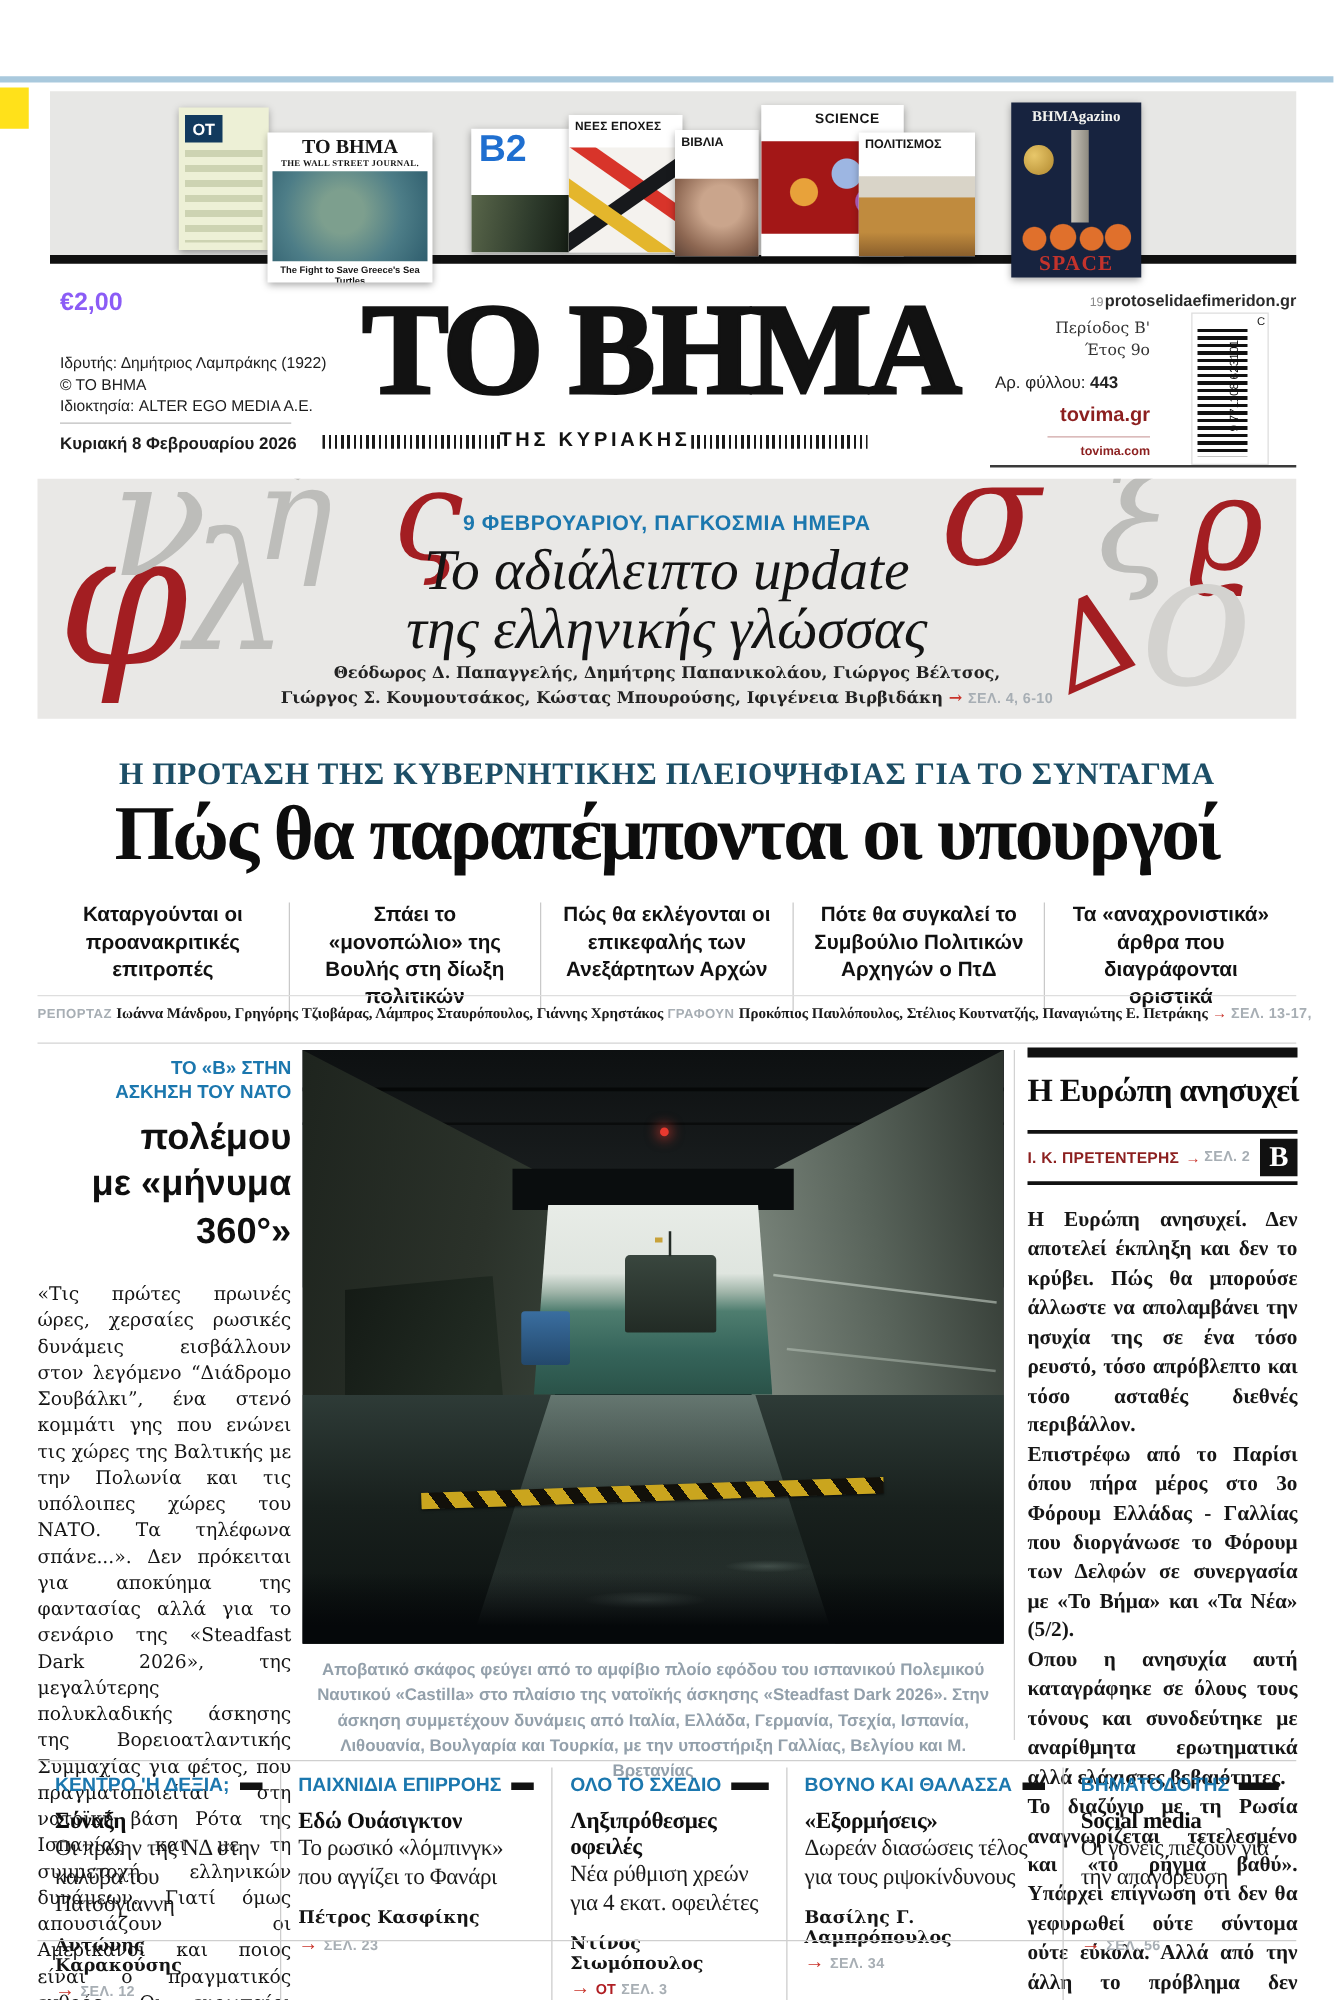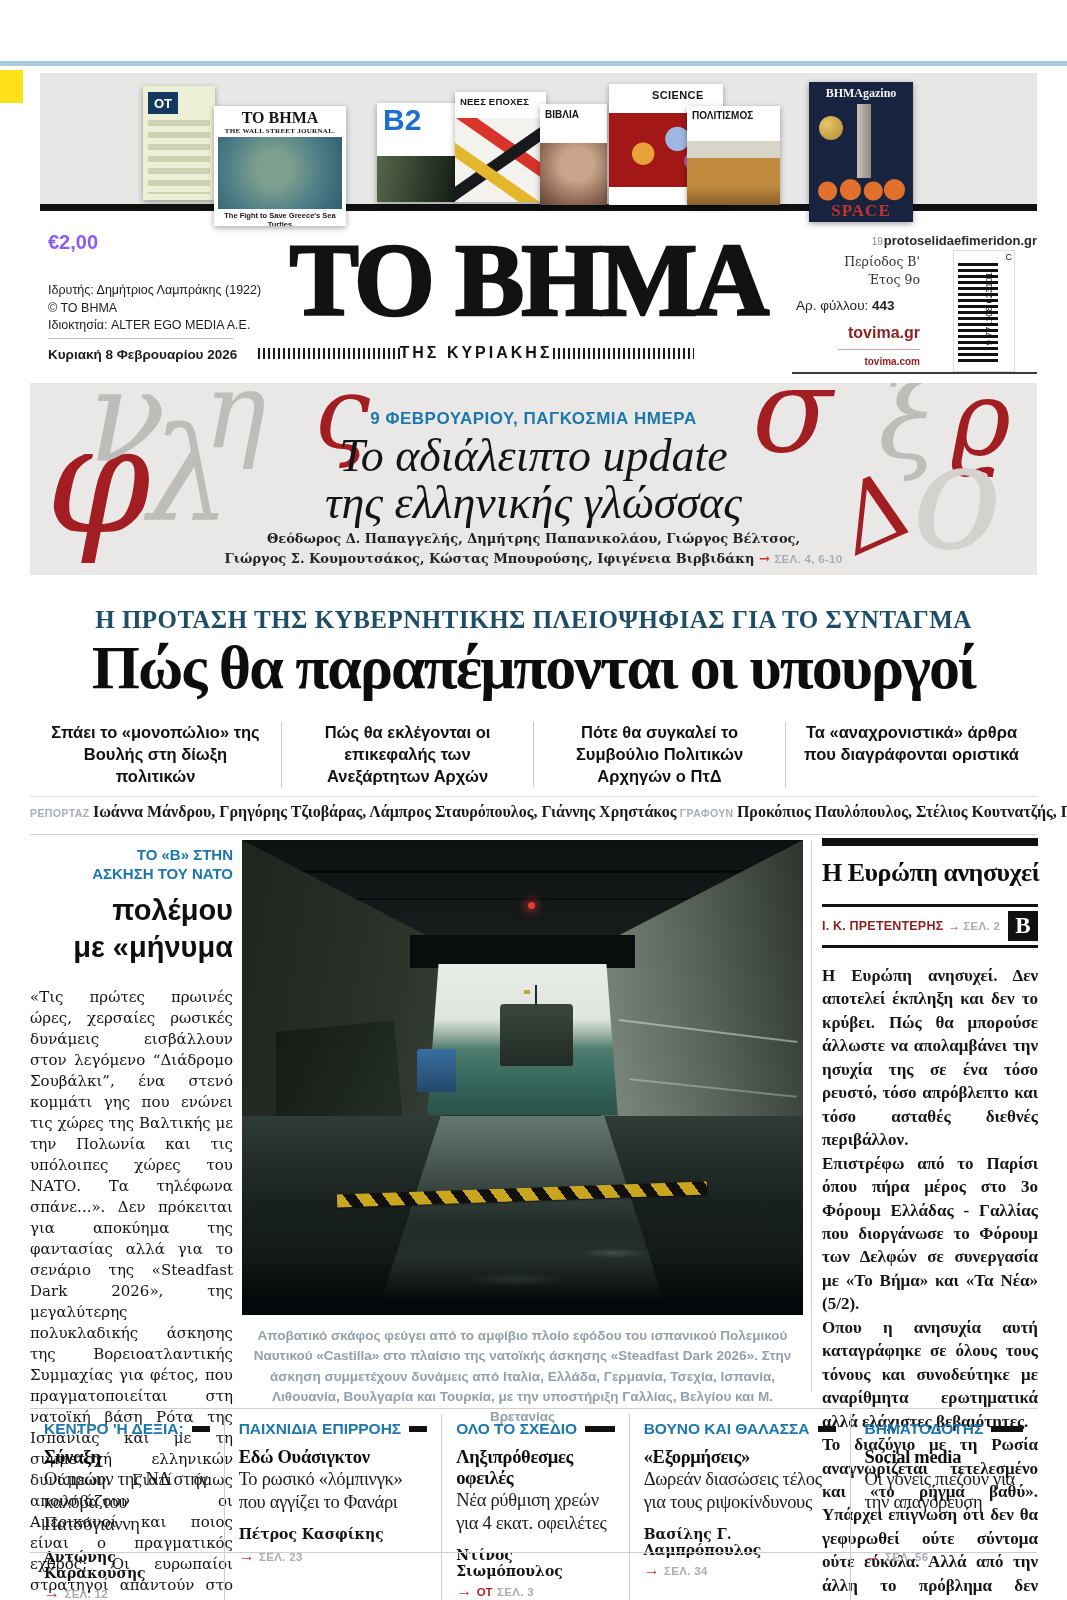--- a/index.html
+++ b/index.html
@@ -118,21 +118,21 @@
         font-family:"Liberation Serif",serif;font-weight:bold;font-size:25px;color:#1d4e66;letter-spacing:.5px;}
   #lead-headline{position:absolute;left:10px;width:1047px;top:632px;text-align:center;
         font-family:"Liberation Serif",serif;font-weight:bold;font-size:62px;color:#0d0d0d;
         letter-spacing:-2px;white-space:nowrap;}
   #subheads{position:absolute;left:30px;top:722px;width:1007px;display:flex;}
   .subhead{flex:1;padding:0 13px;text-align:center;font-weight:bold;font-size:16.5px;line-height:1.32;color:#111;}
   .subhead + .subhead{border-left:1px solid #c9c9c9;}
   #byline-rule{position:absolute;left:30px;top:796px;width:1007px;height:1px;background:#dedede;}
   #byline-row{position:absolute;left:30px;top:803px;width:1007px;font-size:12px;white-space:nowrap;}
   .byl-label{font-weight:bold;font-size:10.5px;color:#a7aeb4;letter-spacing:.4px;}
-  .byl-names{font-family:"Liberation Serif",serif;font-weight:bold;font-size:16px;color:#1a1a1a;text-align:center;}
+  .byl-names{font-family:"Liberation Serif",serif;font-weight:bold;font-size:12px;color:#1a1a1a;text-align:center;}
   #content-top-rule{position:absolute;left:30px;top:834px;width:1007px;height:1px;background:#d4d4d4;}
 
   
   #nato{position:absolute;left:30px;top:846px;width:203px;}
   #nato-kicker{ text-align:right;color:#1b77ae;font-weight:bold;font-size:15px;line-height:1.25;}
   #nato-headline{margin-top:8px;text-align:right;font-weight:bold;font-size:29px;line-height:1.3;color:#0f0f0f;}
   #nato-body{margin-top:20px;text-align:justify;font-family:"DejaVu Serif",serif;font-size:15px;line-height:1.4;color:#141414;}
 
   
   #photo{position:absolute;left:242px;top:840px;width:561px;height:475px;background:#101314;overflow:hidden;}
@@ -317,20 +317,21 @@
         <span>Γιώργος Σ. Κουμουτσάκος, Κώστας Μπουρούσης, Ιφιγένεια Βιρβιδάκη</span>
         <span class="arrow">→</span>
         <span class="pref">ΣΕΛ. 4, 6-10</span>
       </div>
     </div>
   </div>
 
   <div id="lead-kicker">Η ΠΡΟΤΑΣΗ ΤΗΣ ΚΥΒΕΡΝΗΤΙΚΗΣ ΠΛΕΙΟΨΗΦΙΑΣ ΓΙΑ ΤΟ ΣΥΝΤΑΓΜΑ</div>
   <div id="lead-headline">Πώς θα παραπέμπονται οι υπουργοί</div>
   <div id="subheads">
+    <div class="subhead">Καταργούνται οι προανακριτικές επιτροπές</div>
     <div class="subhead">Σπάει το «μονοπώλιο» της Βουλής στη δίωξη πολιτικών</div>
     <div class="subhead">Πώς θα εκλέγονται οι επικεφαλής των Ανεξάρτητων Αρχών</div>
     <div class="subhead">Πότε θα συγκαλεί το Συμβούλιο Πολιτικών Αρχηγών ο ΠτΔ</div>
     <div class="subhead">Τα «αναχρονιστικά» άρθρα που διαγράφονται οριστικά</div>
   </div>
   <div id="byline-rule"></div>
   <div id="byline-row">
     <span class="byl-label">ΡΕΠΟΡΤΑΖ</span>
     <span class="byl-names">Ιωάννα Μάνδρου, Γρηγόρης Τζιοβάρας, Λάμπρος Σταυρόπουλος, Γιάννης Χρηστάκος</span>
     <span class="byl-label">ΓΡΑΦΟΥΝ</span>
@@ -343,20 +344,21 @@
   <div id="content-top-rule"></div>
 
   <div id="nato">
     <div id="nato-kicker">
       <div>ΤΟ «Β» ΣΤΗΝ</div>
       <div>ΑΣΚΗΣΗ ΤΟΥ ΝΑΤΟ</div>
     </div>
     <div id="nato-headline">
       <div>πολέμου</div>
       <div>με «μήνυμα</div>
+      <div>360°»</div>
     </div>
     <div id="nato-body">«Τις πρώτες πρωινές ώρες, χερσαίες ρωσικές δυνάμεις εισβάλλουν στον λεγόμενο “Διάδρομο Σουβάλκι”, ένα στενό κομμάτι γης που ενώνει τις χώρες της Βαλτικής με την Πολωνία και τις υπόλοιπες χώρες του ΝΑΤΟ. Τα τηλέφωνα σπάνε...». Δεν πρόκειται για αποκύημα της φαντασίας αλλά για το σενάριο της «Steadfast Dark 2026», της μεγαλύτερης πολυκλαδικής άσκησης της Βορειοατλαντικής Συμμαχίας για φέτος, που πραγματοποιείται στη νατοϊκή βάση Ρότα της Ισπανίας και με τη συμμετοχή ελληνικών δυνάμεων. Γιατί όμως απουσιάζουν οι Αμερικανοί και ποιος είναι ο πραγματικός εχθρός; Οι ευρωπαίοι στρατηγοί απαντούν στο «Β».</div>
 
   </div>
 
   <div id="photo">
     <div class="ph-ceiling"></div>
     <div class="ph-pipe1"></div>
     <div class="ph-pipe2"></div>
     <div class="ph-light"></div>

